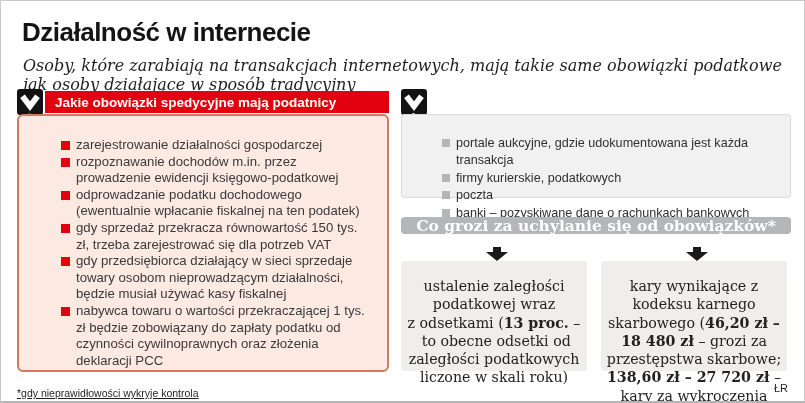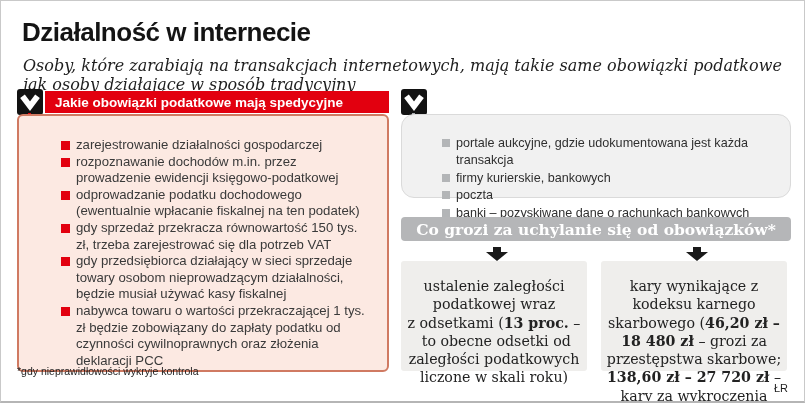--- a/index.html
+++ b/index.html
@@ -36,56 +36,56 @@
   ul.blist{list-style:none;margin:12px;padding:0;}
   ul.blist li{
     position:relative;padding-left:15px;font-size:13.2px;line-height:16.6px;color:#3a3a3a;
   }
   ul.blist li .sq{
     position:absolute;left:0;top:4px;width:9px;height:9px;display:inline-block;
   }
   
   .panel-gray{
     position:absolute;left:400px;top:113px;width:390px;height:84px;
-    background:#f1f1f1;border:1px solid #dadada;border-radius:13px;box-sizing:border-box;
+    background:#f1f1f1;border:1px solid #dadada;border-radius:3px;box-sizing:border-box;
     padding:8px 24px 0 28px;
   }
   .panel-gray ul.blist li{font-size:12.6px;line-height:17.4px;color:#2f2f2f;padding-left:14px;}
   .panel-gray ul.blist li .sq{width:8px;height:8px;top:4px;}
   
   .pen-bar{
-    position:absolute;left:400px;top:216px;width:390px;height:24px;border-radius:4px;
+    position:absolute;left:400px;top:216px;width:390px;height:17px;border-radius:4px;
     display:flex;align-items:center;justify-content:center;
     font-family:"DejaVu Serif",serif;font-weight:bold;font-size:15.5px;color:#ffffff;
   }
   .arrow-down{position:absolute;top:246px;width:22px;height:14px;}
   .pen-box{
     position:absolute;top:260px;width:186px;height:110px;border-radius:3px;
     box-sizing:border-box;padding:16px 5px;text-align:center;
     font-family:"DejaVu Serif",serif;font-size:14.2px;line-height:18.3px;color:#222222;
   }
-  .footnote{position:absolute;left:16px;top:364px;font-size:10.5px;color:#1f1f1f;}
+  .footnote{position:absolute;left:16px;top:386px;font-size:10.5px;color:#1f1f1f;text-decoration:underline;}
   .credit{position:absolute;right:16px;top:381px;font-size:11px;color:#1f1f1f;}
 </style>
 </head>
 <body>
 
 <div class="page">
 
   <div class="title">Działalność w internecie</div>
   <div class="subtitle">Osoby, które zarabiają na transakcjach internetowych, mają takie same obowiązki podatkowe jak osoby działające w sposób tradycyjny</div>
 
   <div class="sec-header" style="left:16px;top:90px;width:372px;">
     <div class="icon-box">
       <svg width="20" height="18" viewBox="0 0 24 20">
           <path d="M3 3 L12 15 L21 3" fill="none" stroke="#ffffff" stroke-width="7"></path>
         </svg>
     </div>
     <div class="bar" style="background:#e2000f;">
-      <span>Jakie obowiązki podatkowe mają spedycyjne</span>
+      <span>Jakie obowiązki spedycyjne mają podatnicy</span>
     </div>
   </div>
   <div class="connector" style="left:27px;top:112px;background:#e2000f;"></div>
 
   <div class="sec-header" style="left:400px;top:90px;width:390px;">
     <div class="icon-box">
       <svg width="20" height="18" viewBox="0 0 24 20">
           <path d="M3 3 L12 15 L21 3" fill="none" stroke="#ffffff" stroke-width="7"></path>
         </svg>
     </div>
@@ -102,21 +102,21 @@
       <li><span class="sq" style="background:#e2000f;"></span><span>odprowadzanie podatku dochodowego (ewentualnie wpłacanie fiskalnej na ten podatek)</span></li>
       <li><span class="sq" style="background:#e2000f;"></span><span>gdy sprzedaż przekracza równowartość 150 tys. zł, trzeba zarejestrować się dla potrzeb VAT</span></li>
       <li><span class="sq" style="background:#e2000f;"></span><span>gdy przedsiębiorca działający w sieci sprzedaje towary osobom nieprowadzącym działalności, będzie musiał używać kasy fiskalnej</span></li>
       <li><span class="sq" style="background:#e2000f;"></span><span>nabywca towaru o wartości przekraczającej 1 tys. zł będzie zobowiązany do zapłaty podatku od czynności cywilnoprawnych oraz złożenia deklaracji PCC</span></li>
     </ul>
   </div>
 
   <div class="panel-gray">
     <ul class="blist">
       <li><span class="sq" style="background:#b3b5b7;"></span><span>portale aukcyjne, gdzie udokumentowana jest każda transakcja</span></li>
-      <li><span class="sq" style="background:#b3b5b7;"></span><span>firmy kurierskie, bankowych</span></li>
+      <li><span class="sq" style="background:#b3b5b7;"></span><span>firmy kurierskie, podatkowych</span></li>
       <li><span class="sq" style="background:#b3b5b7;"></span><span>poczta</span></li>
       <li><span class="sq" style="background:#b3b5b7;"></span><span>banki – pozyskiwane dane o rachunkach bankowych</span></li>
     </ul>
   </div>
 
   <div class="pen-bar" style="background:#b5b6b8;">
     <span>Co grozi za uchylanie się od obowiązków*</span>
   </div>
 
   <div class="arrow-down" style="left:485px;">

